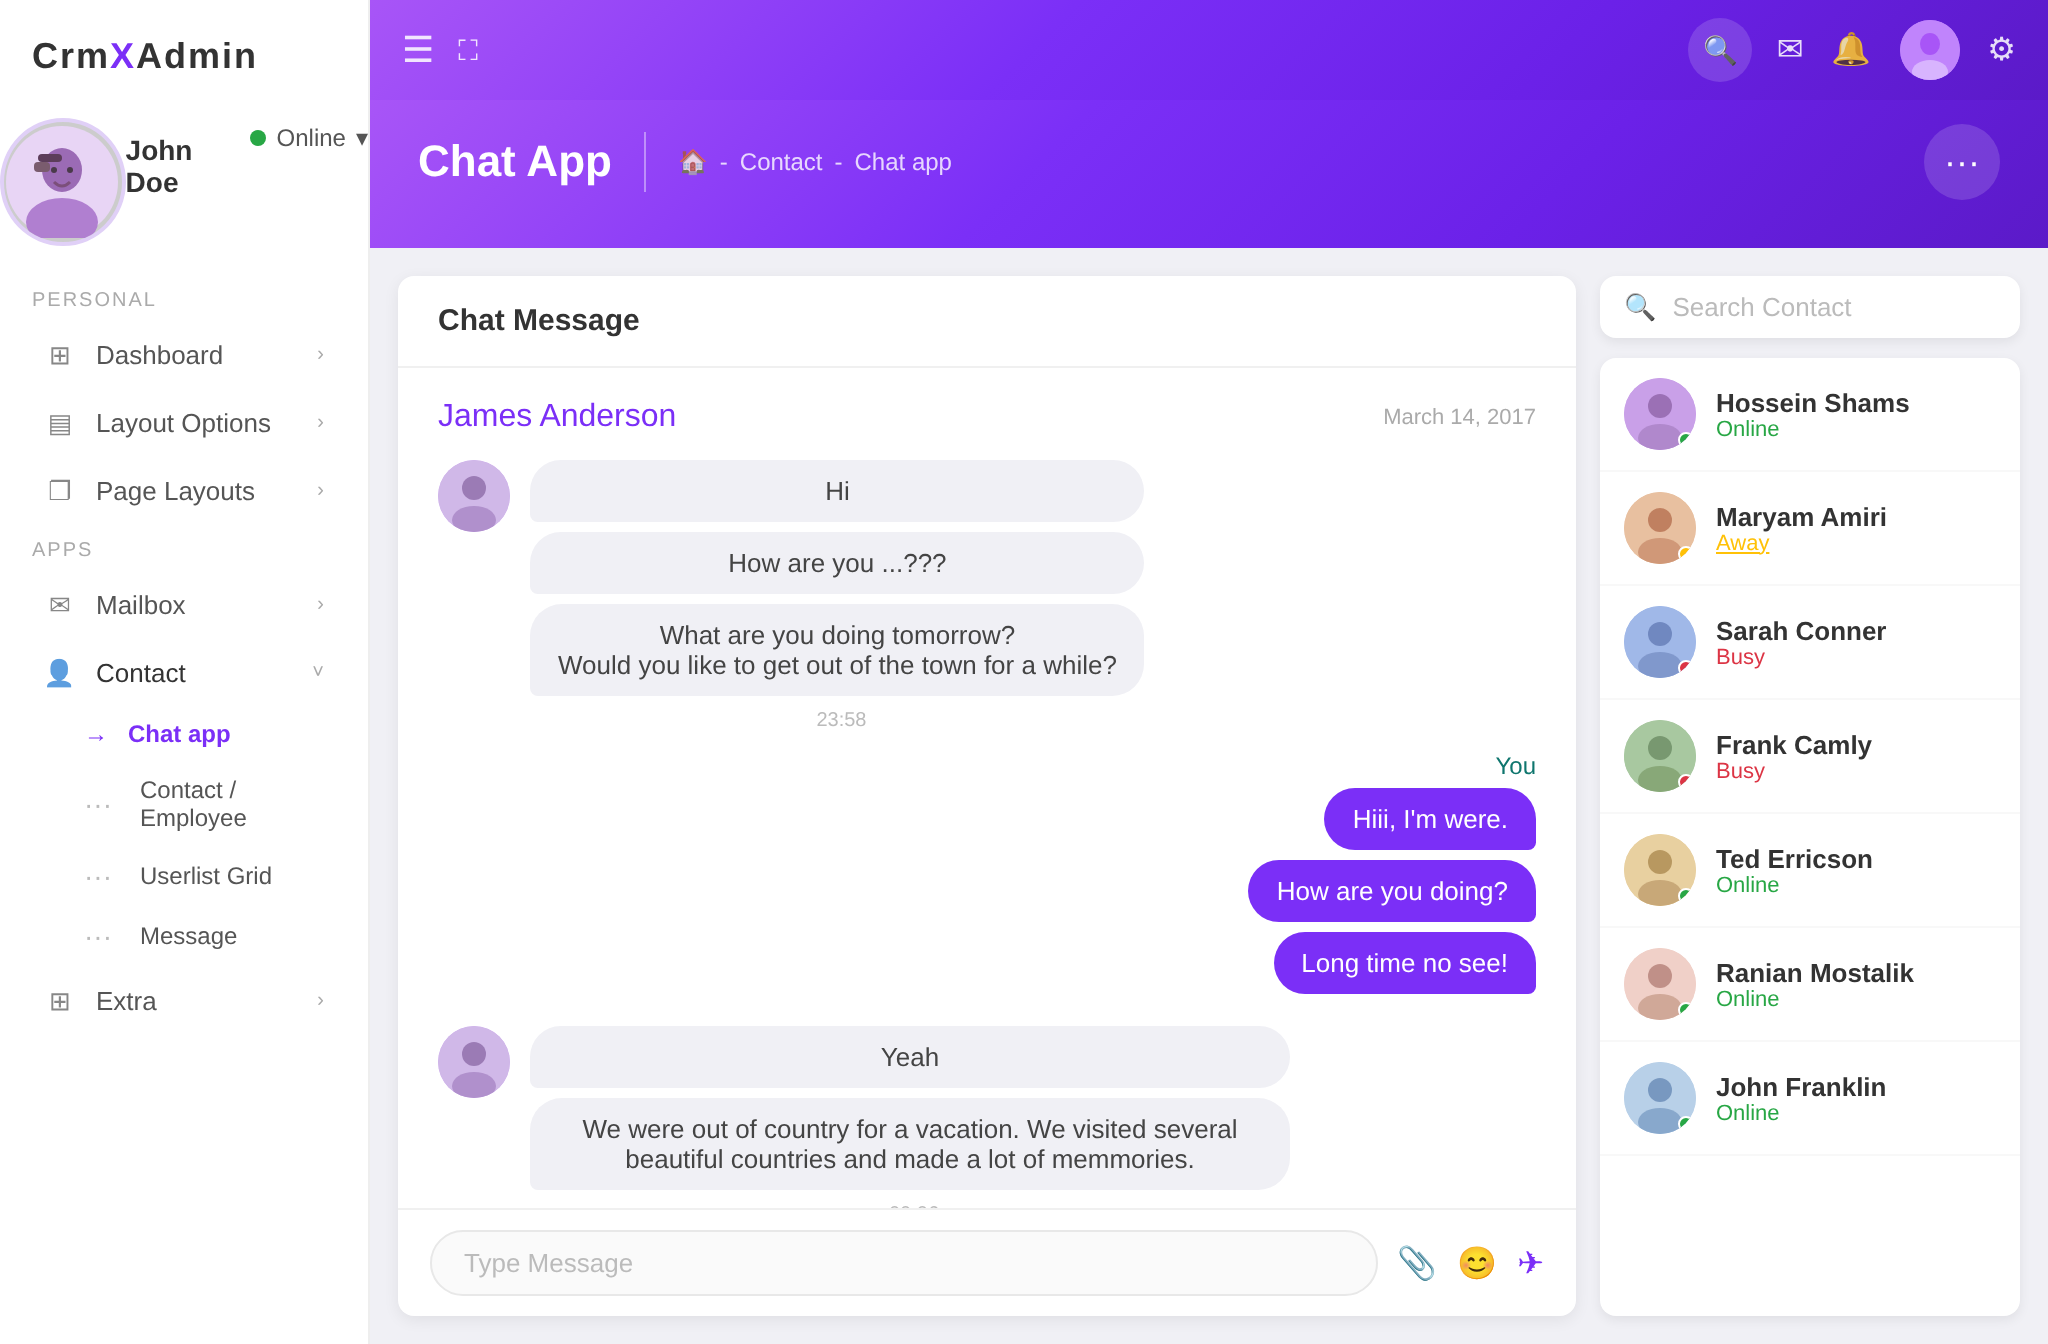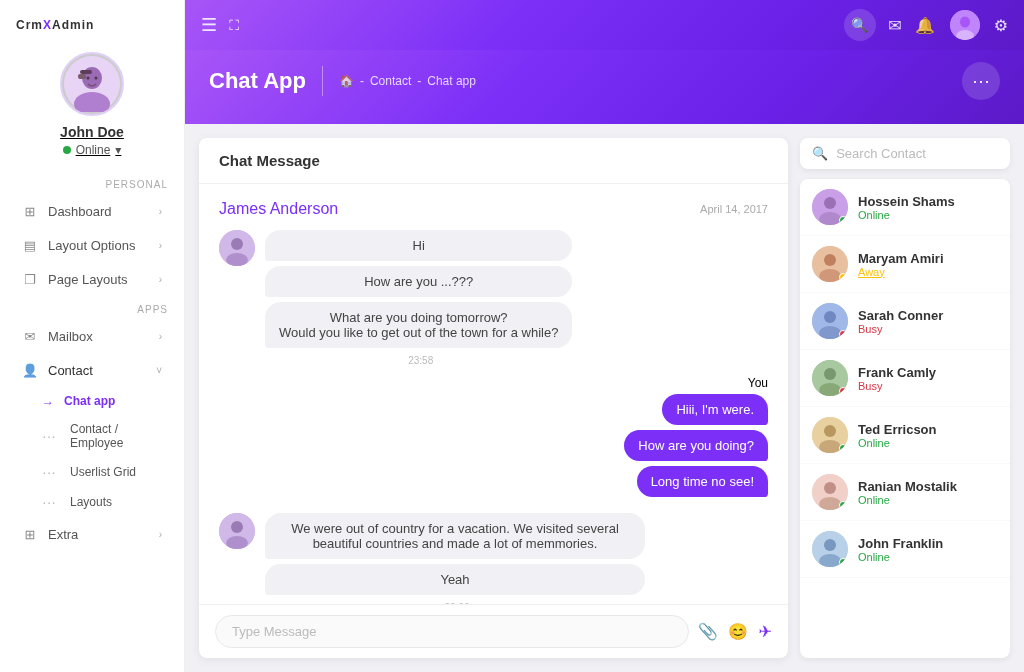--- a/index.html
+++ b/index.html
@@ -10,32 +10,31 @@
       width: 185px;
       background: #fff;
       display: flex;
       flex-direction: column;
       flex-shrink: 0;
       border-right: 1px solid #eee;
       overflow-y: auto;
     }
     .sidebar-brand {
       padding: 18px 16px 10px;
-      font-size: 12px;
+      font-size: 18px;
       font-weight: 700;
       color: #333;
       letter-spacing: 1px;
     }
     .sidebar-brand span { color: #7b2ff7; }
     .sidebar-profile {
       display: flex;
-      flex-direction: column;
-      align-items: center;
+      flex-direction: row;
+      align-items: flex-start;
       padding: 10px 0 14px;
-      text-decoration: underline;
     }
     .sidebar-avatar {
       width: 64px; height: 64px;
       border-radius: 50%;
       background: #ccc;
       overflow: hidden;
       display: flex; align-items: center; justify-content: center;
       font-size: 28px;
       color: #888;
       border: 2px solid #e0d0f7;
@@ -47,21 +46,21 @@
       font-weight: 600;
       color: #333;
     }
     .sidebar-status {
       display: flex; align-items: center; gap: 5px;
       font-size: 12px; color: #555; margin-top: 3px; cursor: pointer;
     }
     .status-dot { width: 8px; height: 8px; border-radius: 50%; background: #28a745; }
     .sidebar-section-label {
       font-size: 10px; color: #aaa; letter-spacing: 1px;
-      padding: 8px 16px 4px; text-transform: uppercase; text-align: right;
+      padding: 8px 16px 4px; text-transform: uppercase;
     }
     .sidebar-item {
       display: flex; align-items: center; justify-content: space-between;
       padding: 9px 16px;
       font-size: 13px; color: #555;
       cursor: pointer; border-radius: 4px; margin: 0 6px;
     }
     .sidebar-item.active-parent { color: #333; font-weight: 500; }
     .sidebar-item-inner { display: flex; align-items: center; gap: 10px; }
     .sidebar-item-icon { width: 16px; height: 16px; opacity: 0.7; display: flex; align-items: center; justify-content: center; }
@@ -168,21 +167,21 @@
       background: #f0f0f5; color: #444;
       border-radius: 16px 16px 16px 4px;
       padding: 8px 14px; font-size: 13px; max-width: 380px;
       display: inline-block;
     }
     .chat-bubble.purple {
       background: #7b2ff7; color: #fff;
       border-radius: 16px 16px 4px 16px;
     }
     .chat-timestamp { font-size: 10px; color: #bbb; margin-top: 2px; padding-left: 4px; }
-    .chat-you-label { text-align: right; font-size: 12px; color: #000000; margin-bottom: 4px; }
+    .chat-you-label { text-align: right; font-size: 12px; color: #0f766e; margin-bottom: 4px; }
     .chat-right-row { display: flex; justify-content: flex-end; margin-bottom: 5px; }
     .chat-section { margin-bottom: 16px; }
 
     
     .chat-input-area {
       padding: 10px 16px;
       border-top: 1px solid #f0f0f0;
       display: flex; align-items: center; gap: 10px;
       flex-shrink: 0;
     }
@@ -316,21 +315,21 @@
   <div class="sidebar-subitem">
     <span class="subitem-dots">···</span>
     <span>Contact / Employee</span>
   </div>
   <div class="sidebar-subitem">
     <span class="subitem-dots">···</span>
     <span>Userlist Grid</span>
   </div>
   <div class="sidebar-subitem">
     <span class="subitem-dots">···</span>
-    <span>Layouts</span>
+    <span>Message</span>
   </div>
 
   <div class="sidebar-item">
     <div class="sidebar-item-inner">
       <span class="sidebar-item-icon">⊞</span>
       <span>Extra</span>
     </div>
     <span class="sidebar-chevron">›</span>
   </div>
 </div>
@@ -373,21 +372,21 @@
 
   <div class="content-row">
 
     <div class="chat-panel">
       <div class="chat-panel-header">Chat Message</div>
       <div class="chat-messages">
 
         <div class="chat-section">
           <div class="chat-date-header">
             <span class="chat-sender">James Anderson</span>
-            <span class="chat-date">April 14, 2017</span>
+            <span class="chat-date">March 14, 2017</span>
           </div>
           <div class="chat-msg-row">
             <div class="chat-msg-avatar">
               <svg width="36" height="36" viewBox="0 0 36 36">
                 <circle cx="18" cy="18" r="18" fill="#d0b8e8"></circle>
                 <ellipse cx="18" cy="14" rx="6" ry="6" fill="#9b7bb5"></ellipse>
                 <ellipse cx="18" cy="30" rx="11" ry="7" fill="#b090cc"></ellipse>
               </svg>
             </div>
             <div class="chat-bubble-group">
@@ -414,22 +413,22 @@
         <div class="chat-section">
           <div class="chat-msg-row">
             <div class="chat-msg-avatar">
               <svg width="36" height="36" viewBox="0 0 36 36">
                 <circle cx="18" cy="18" r="18" fill="#d0b8e8"></circle>
                 <ellipse cx="18" cy="14" rx="6" ry="6" fill="#9b7bb5"></ellipse>
                 <ellipse cx="18" cy="30" rx="11" ry="7" fill="#b090cc"></ellipse>
               </svg>
             </div>
             <div class="chat-bubble-group">
+              <span class="chat-bubble">Yeah</span>
               <span class="chat-bubble">We were out of country for a vacation. We visited several beautiful countries and made a lot of memmories.</span>
-              <span class="chat-bubble">Yeah</span>
               <div class="chat-timestamp">00:06</div>
             </div>
           </div>
 
         </div>
 
       </div>
 
       <div class="chat-input-area">
         <input class="chat-input" type="text" placeholder="Type Message" style="">

